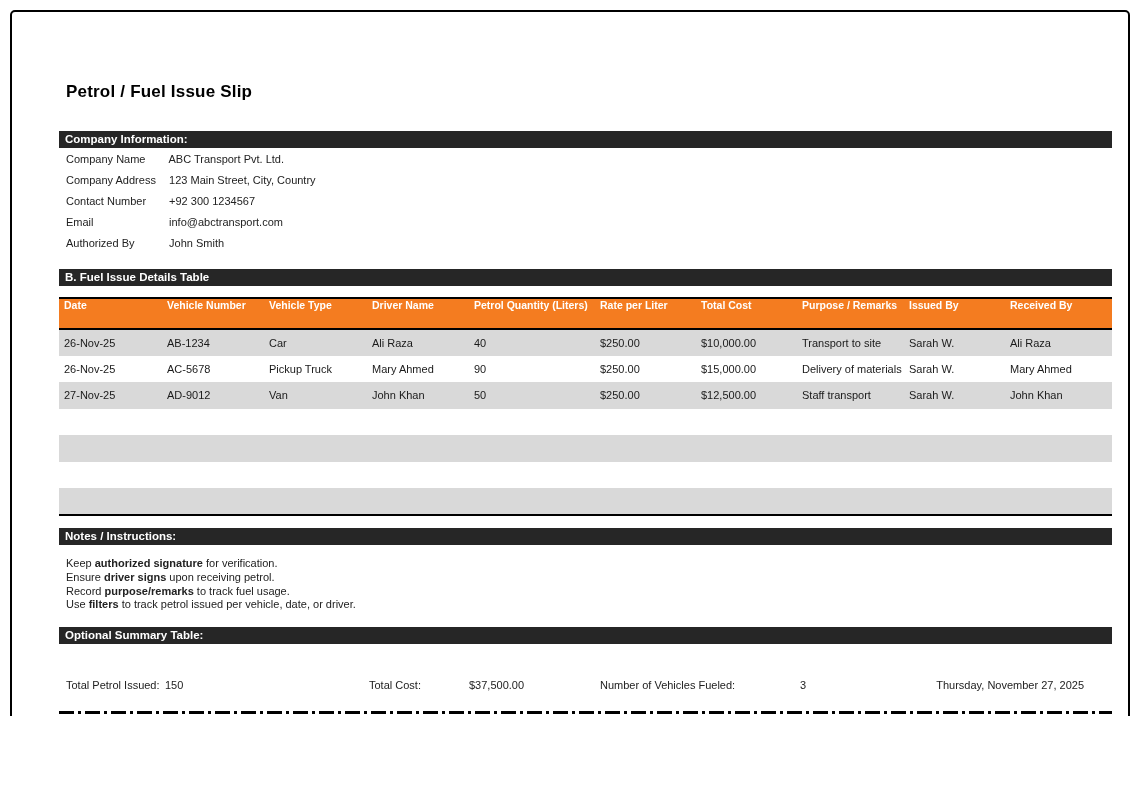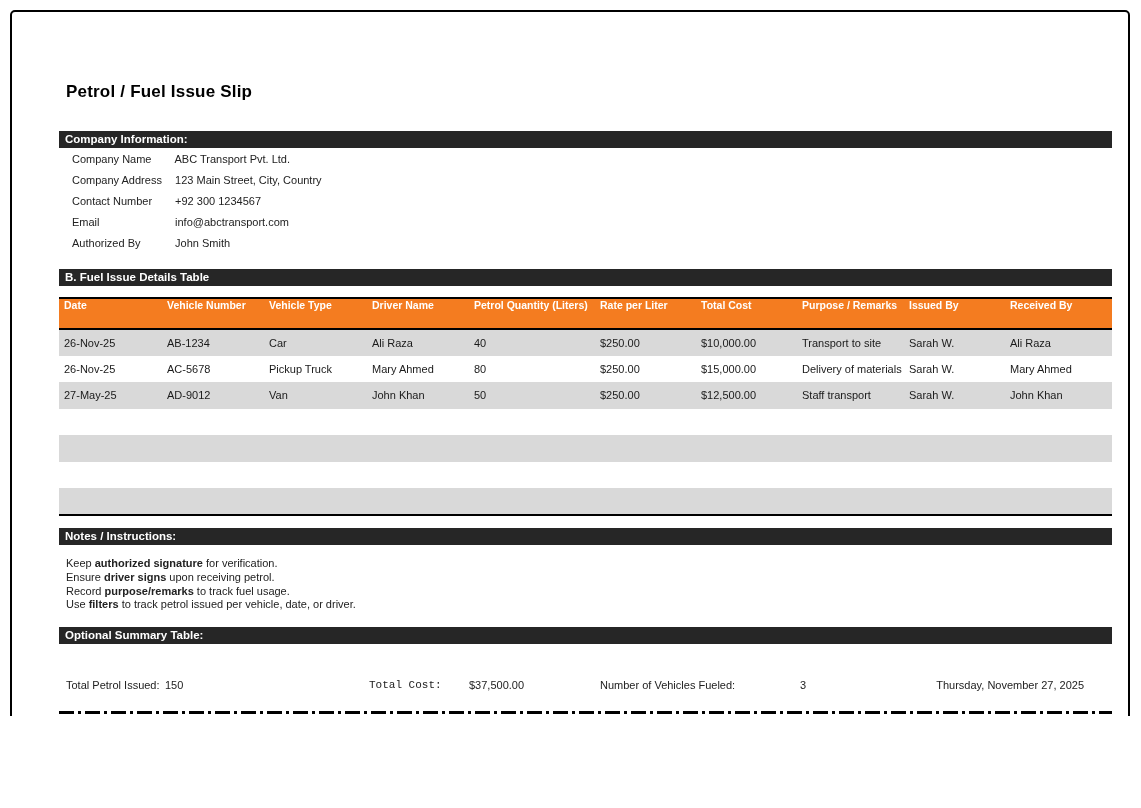--- a/index.html
+++ b/index.html
@@ -19,21 +19,21 @@
   .bar {
     position:absolute; left:47px; width:1053px; height:17px;
     background:#262626; color:#ffffff; font-size:11.5px; font-weight:bold;
     line-height:17px; padding-left:6px;
   }
   .bar1 { top:108px;margin-top:11px; }
   .bar2 { top:257px; }
   .bar3 { top:516px; }
   .bar4 { top:615px; }
 
-  .field-row { position:absolute; left:60px; font-size:11px; line-height:13px; color:#222; white-space:nowrap; }
+  .field-row { position:absolute; left:54px; font-size:11px; line-height:13px; color:#222; white-space:nowrap; }
   .field-label { display:inline-block; width:100px; }
 
   table.fuel-table {
     position:absolute; left:47px; top:285px; width:1053px;
     border-collapse:collapse; table-layout:fixed;
     border-top:2px solid #000; border-bottom:2px solid #000;
   }
   table.fuel-table thead tr { background:#F47C20; height:25px; border-bottom:2px solid #000; }
   table.fuel-table th {
     color:#fff; font-size:10.5px; font-weight:bold; text-align:left;
@@ -44,21 +44,21 @@
   table.fuel-table td {
     font-size:11px; color:#1a1a1a; padding:0 2px 0 5px;
     white-space:nowrap; overflow:hidden; vertical-align:middle;
   }
 
   .notes { position:absolute; left:54px; top:545px; font-size:11px; line-height:13.8px; color:#222; }
   .notes b { font-weight:bold; }
 
   .sum { position:absolute; top:667px; font-size:11px; line-height:13px; color:#222; white-space:nowrap; }
   .sum-l1 { left:54px; }  .sum-v1 { left:153px; }
-  .sum-l2 { left:357px;font-family:Liberation Mono, monospace; } .sum-v2 { left:457px; }
+  .sum-l2 { left:357px; } .sum-v2 { left:457px; }
   .sum-l3 { left:588px; } .sum-v3 { left:788px; }
   .sum-date { right:44px; text-align:right; }
 
   .dash-line {
     position:absolute; left:47px; top:699px; width:1053px; height:3px;
     background:repeating-linear-gradient(90deg, #000 0 15px, transparent 15px 19px, #000 19px 22px, transparent 22px 26px);
   }
   .footer-by {
     position:absolute; left:54px; top:704px; font-size:9.5px;
     font-style:italic; text-decoration:underline; color:#222;
@@ -135,29 +135,29 @@
           <td>$10,000.00</td>
           <td>Transport to site</td>
           <td>Sarah W.</td>
           <td>Ali Raza</td>
         </tr>
         <tr>
           <td>26-Nov-25</td>
           <td>AC-5678</td>
           <td>Pickup Truck</td>
           <td>Mary Ahmed</td>
-          <td>80</td>
+          <td>90</td>
           <td>$250.00</td>
           <td>$15,000.00</td>
           <td>Delivery of materials</td>
           <td>Sarah W.</td>
           <td>Mary Ahmed</td>
         </tr>
         <tr>
-          <td>27-May-25</td>
+          <td>27-Nov-25</td>
           <td>AD-9012</td>
           <td>Van</td>
           <td>John Khan</td>
           <td>50</td>
           <td>$250.00</td>
           <td>$12,500.00</td>
           <td>Staff transport</td>
           <td>Sarah W.</td>
           <td>John Khan</td>
         </tr>

